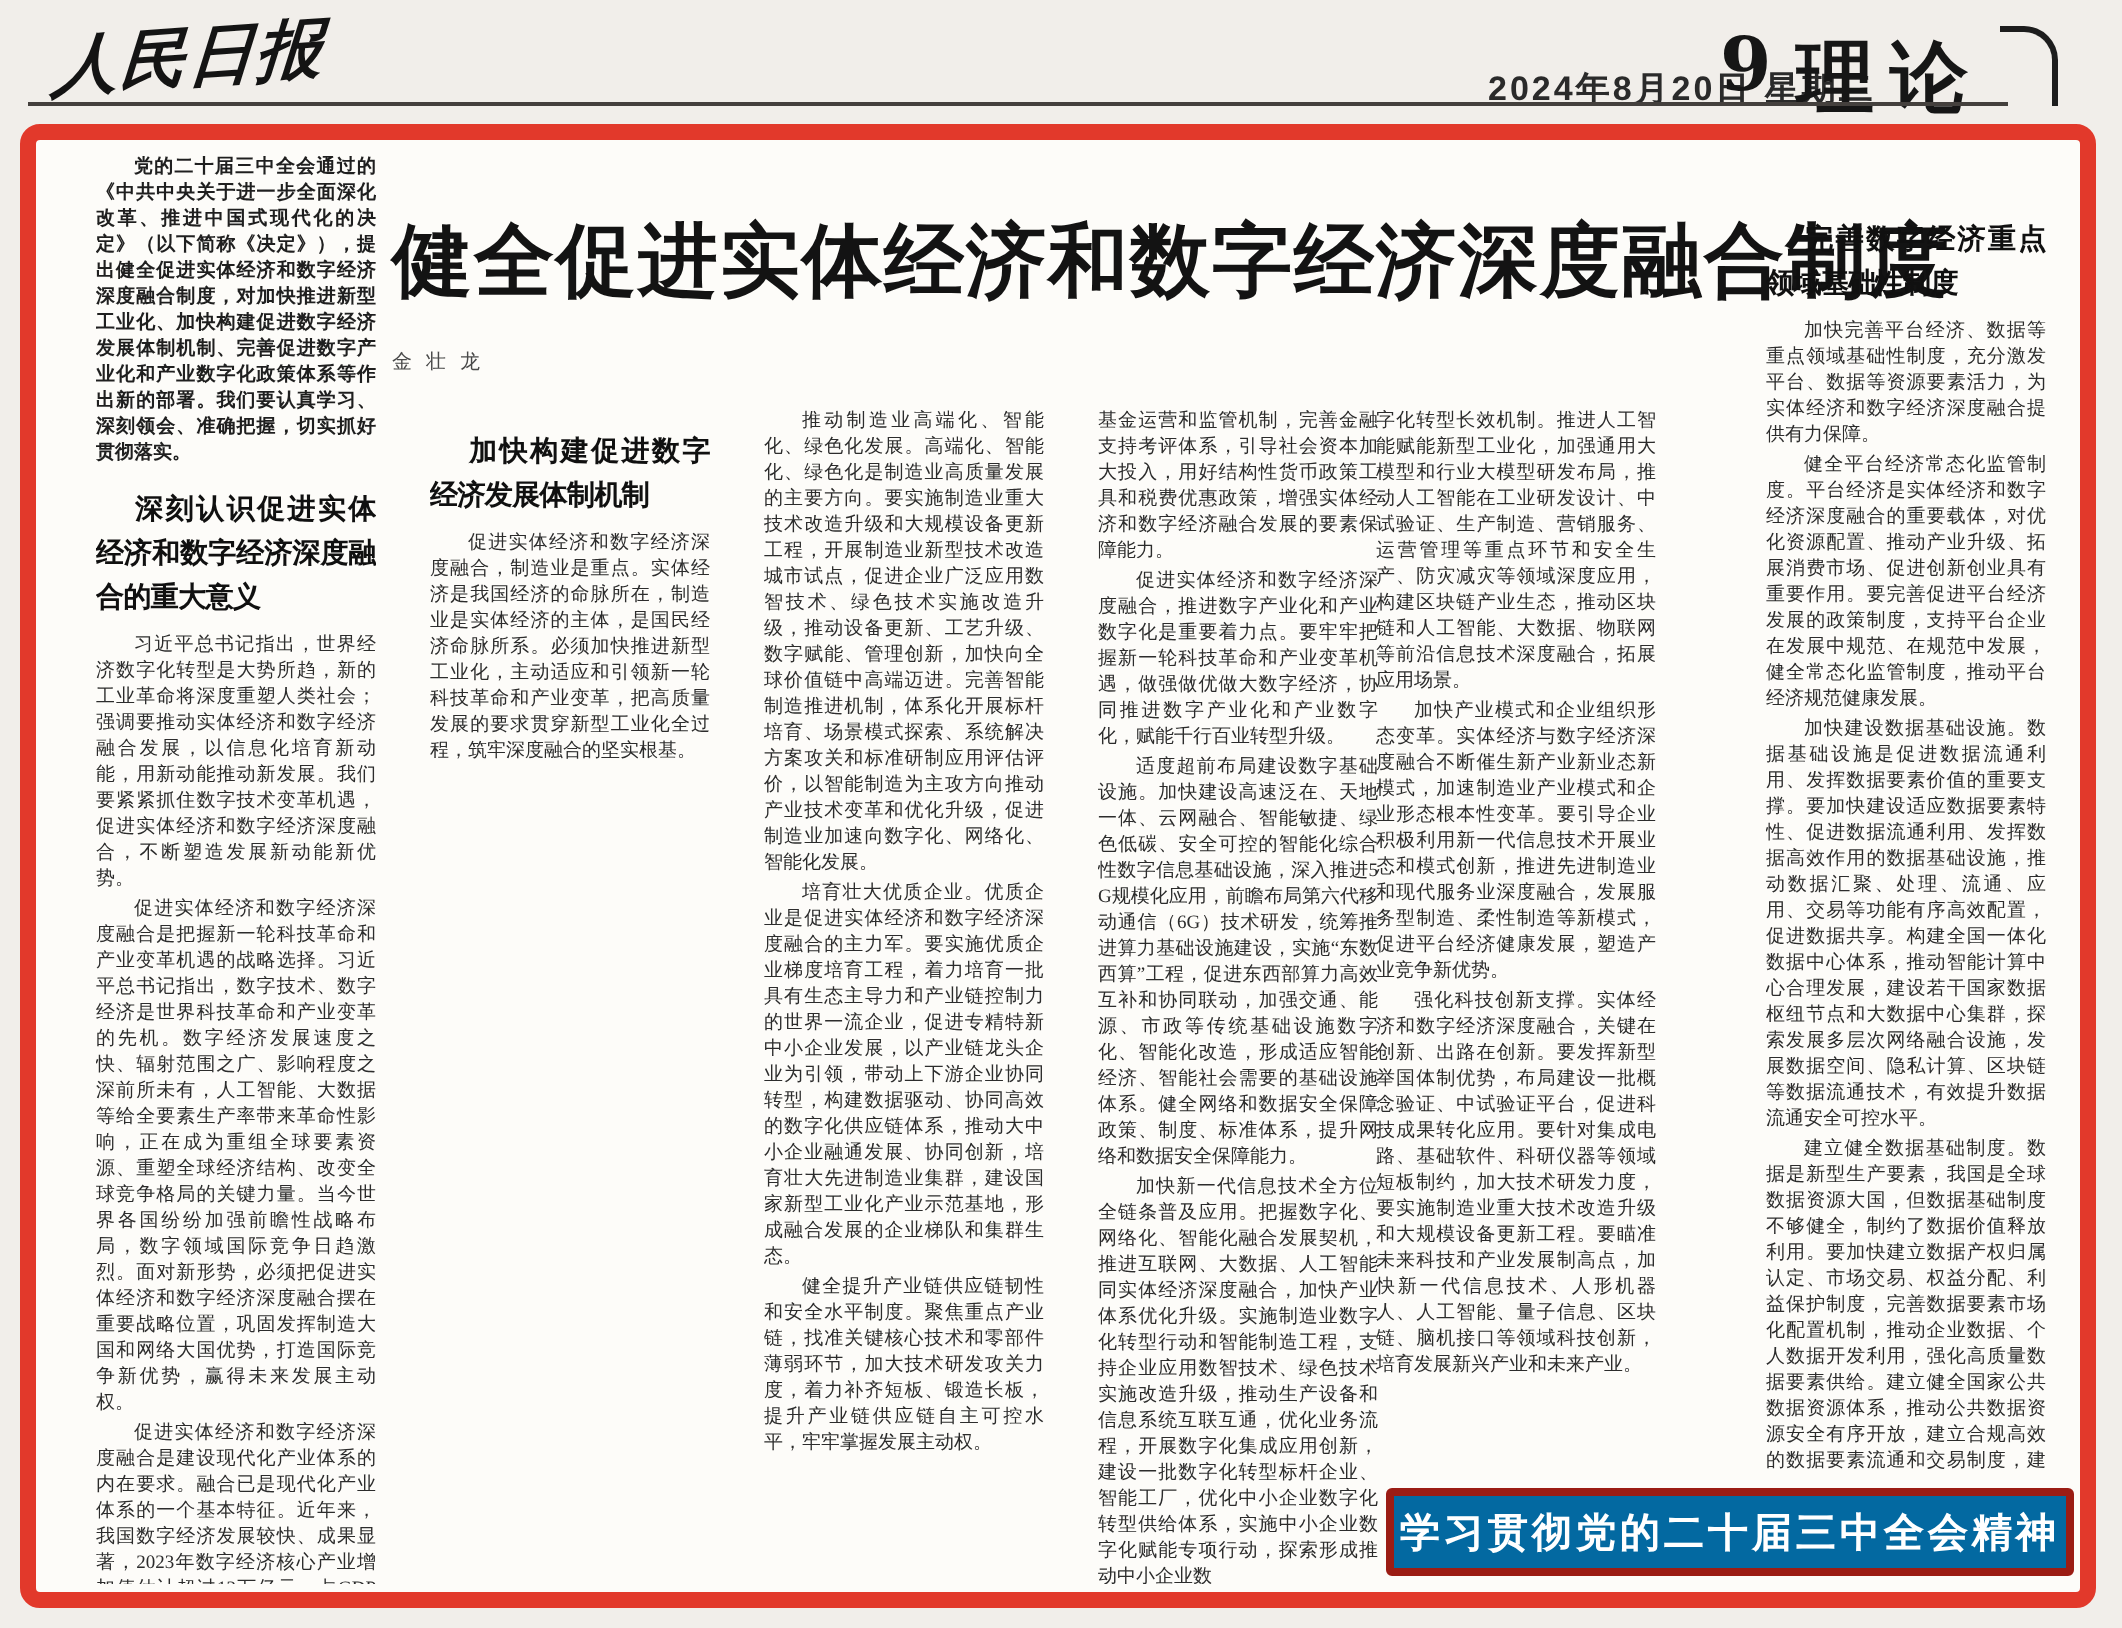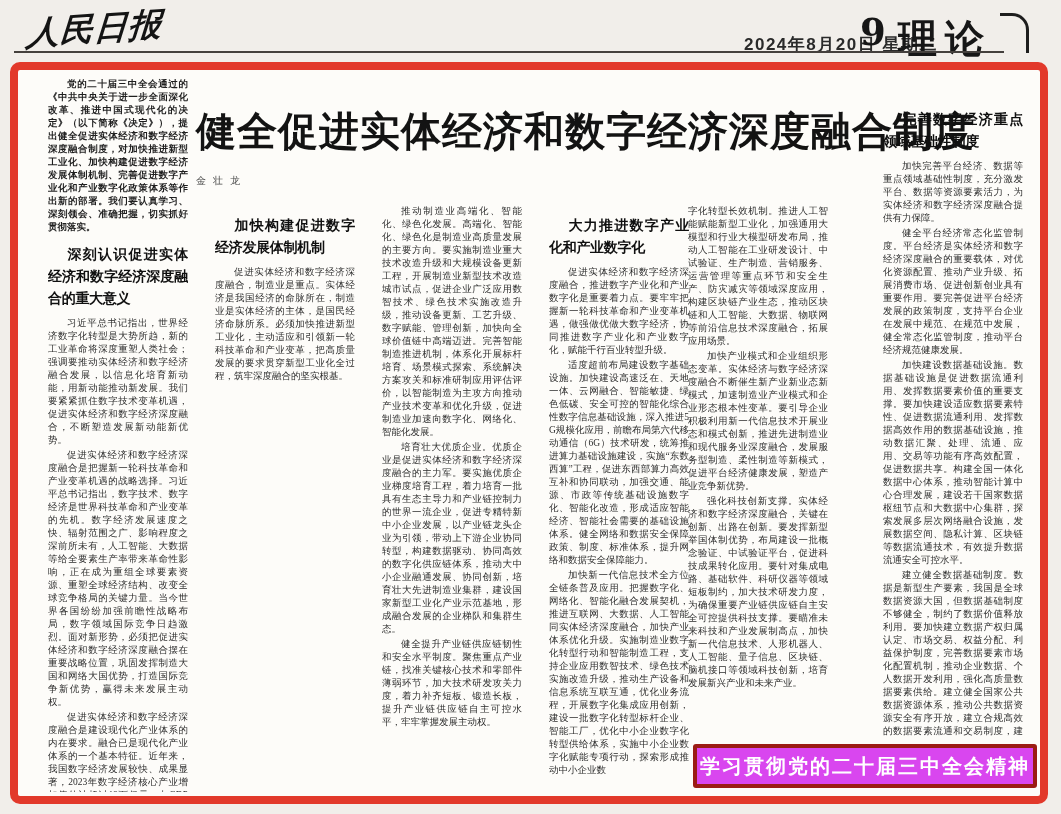--- a/index.html
+++ b/index.html
@@ -73,21 +73,21 @@
   .col-heading.first{margin-top:18px;}
   #col1{left:48px;top:78px;height:714px;}
   #col2{left:215px;top:205px;height:587px;}
   #col3{left:382px;top:205px;height:587px;}
   #col4{left:549px;top:205px;height:587px;}
   #col5{left:688px;top:205px;height:532px;}
   #col6{left:883px;top:90px;height:647px;}
   
   .banner{
     position:absolute;left:693px;top:744px;width:344px;height:44px;
-    box-sizing:border-box;background:#d946ef;border:4px solid #9b1c14;border-radius:3px;
+    box-sizing:border-box;background:#0369a1;border:4px solid #9b1c14;border-radius:3px;
     display:flex;align-items:center;justify-content:center;
     font-family:"Liberation Sans","DejaVu Sans",sans-serif;
     font-size:20px;font-weight:bold;color:#ffffff;letter-spacing:2px;white-space:nowrap;
   }
 </style>
 </head>
 <body>
 
 <div class="masthead">人民日报</div>
 <div class="hdr-date">2024年8月20日 星期二</div>
@@ -111,29 +111,29 @@
 <div class="col" id="col2">
     <div class="col-heading">加快构建促进数字经济发展体制机制</div>
     <div class="para">促进实体经济和数字经济深度融合，制造业是重点。实体经济是我国经济的命脉所在，制造业是实体经济的主体，是国民经济命脉所系。必须加快推进新型工业化，主动适应和引领新一轮科技革命和产业变革，把高质量发展的要求贯穿新型工业化全过程，筑牢深度融合的坚实根基。</div>
   </div>
 <div class="col" id="col3">
     <div class="para">推动制造业高端化、智能化、绿色化发展。高端化、智能化、绿色化是制造业高质量发展的主要方向。要实施制造业重大技术改造升级和大规模设备更新工程，开展制造业新型技术改造城市试点，促进企业广泛应用数智技术、绿色技术实施改造升级，推动设备更新、工艺升级、数字赋能、管理创新，加快向全球价值链中高端迈进。完善智能制造推进机制，体系化开展标杆培育、场景模式探索、系统解决方案攻关和标准研制应用评估评价，以智能制造为主攻方向推动产业技术变革和优化升级，促进制造业加速向数字化、网络化、智能化发展。</div>
     <div class="para">培育壮大优质企业。优质企业是促进实体经济和数字经济深度融合的主力军。要实施优质企业梯度培育工程，着力培育一批具有生态主导力和产业链控制力的世界一流企业，促进专精特新中小企业发展，以产业链龙头企业为引领，带动上下游企业协同转型，构建数据驱动、协同高效的数字化供应链体系，推动大中小企业融通发展、协同创新，培育壮大先进制造业集群，建设国家新型工业化产业示范基地，形成融合发展的企业梯队和集群生态。</div>
     <div class="para">健全提升产业链供应链韧性和安全水平制度。聚焦重点产业链，找准关键核心技术和零部件薄弱环节，加大技术研发攻关力度，着力补齐短板、锻造长板，提升产业链供应链自主可控水平，牢牢掌握发展主动权。</div>
   </div>
 <div class="col" id="col4">
-    <div class="col-heading">大力推进数字产业化和产业数字化</div>
+    <div class="para cont">基金运营和监管机制，完善金融支持考评体系，引导社会资本加大投入，用好结构性货币政策工具和税费优惠政策，增强实体经济和数字经济融合发展的要素保障能力。</div>
     <div class="para">促进实体经济和数字经济深度融合，推进数字产业化和产业数字化是重要着力点。要牢牢把握新一轮科技革命和产业变革机遇，做强做优做大数字经济，协同推进数字产业化和产业数字化，赋能千行百业转型升级。</div>
     <div class="para">适度超前布局建设数字基础设施。加快建设高速泛在、天地一体、云网融合、智能敏捷、绿色低碳、安全可控的智能化综合性数字信息基础设施，深入推进5G规模化应用，前瞻布局第六代移动通信（6G）技术研发，统筹推进算力基础设施建设，实施“东数西算”工程，促进东西部算力高效互补和协同联动，加强交通、能源、市政等传统基础设施数字化、智能化改造，形成适应智能经济、智能社会需要的基础设施体系。健全网络和数据安全保障政策、制度、标准体系，提升网络和数据安全保障能力。</div>
     <div class="para">加快新一代信息技术全方位全链条普及应用。把握数字化、网络化、智能化融合发展契机，推进互联网、大数据、人工智能同实体经济深度融合，加快产业体系优化升级。实施制造业数字化转型行动和智能制造工程，支持企业应用数智技术、绿色技术实施改造升级，推动生产设备和信息系统互联互通，优化业务流程，开展数字化集成应用创新，建设一批数字化转型标杆企业、智能工厂，优化中小企业数字化转型供给体系，实施中小企业数字化赋能专项行动，探索形成推动中小企业数</div>
   </div>
 <div class="col" id="col5">
     <div class="para cont">字化转型长效机制。推进人工智能赋能新型工业化，加强通用大模型和行业大模型研发布局，推动人工智能在工业研发设计、中试验证、生产制造、营销服务、运营管理等重点环节和安全生产、防灾减灾等领域深度应用，构建区块链产业生态，推动区块链和人工智能、大数据、物联网等前沿信息技术深度融合，拓展应用场景。</div>
     <div class="para">加快产业模式和企业组织形态变革。实体经济与数字经济深度融合不断催生新产业新业态新模式，加速制造业产业模式和企业形态根本性变革。要引导企业积极利用新一代信息技术开展业态和模式创新，推进先进制造业和现代服务业深度融合，发展服务型制造、柔性制造等新模式，促进平台经济健康发展，塑造产业竞争新优势。</div>
-    <div class="para">强化科技创新支撑。实体经济和数字经济深度融合，关键在创新、出路在创新。要发挥新型举国体制优势，布局建设一批概念验证、中试验证平台，促进科技成果转化应用。要针对集成电路、基础软件、科研仪器等领域短板制约，加大技术研发力度，为确保重要产业链供应链自主安全可控提供科技支撑。要瞄准未来科技和产业发展制高点，加快新一代信息技术、人形机器人、人工智能、量子信息、区块链、脑机接口等领域科技创新，培育发展新兴产业和未来产业。</div>
+    <div class="para">强化科技创新支撑。实体经济和数字经济深度融合，关键在创新、出路在创新。要发挥新型举国体制优势，布局建设一批概念验证、中试验证平台，促进科技成果转化应用。要针对集成电路、基础软件、科研仪器等领域短板制约，加大技术研发力度，要实施制造业重大技术改造升级和大规模设备更新工程。要瞄准未来科技和产业发展制高点，加快新一代信息技术、人形机器人、人工智能、量子信息、区块链、脑机接口等领域科技创新，培育发展新兴产业和未来产业。</div>
   </div>
 <div class="col" id="col6">
     <div class="col-heading first">完善数字经济重点领域基础性制度</div>
     <div class="para">加快完善平台经济、数据等重点领域基础性制度，充分激发平台、数据等资源要素活力，为实体经济和数字经济深度融合提供有力保障。</div>
     <div class="para">健全平台经济常态化监管制度。平台经济是实体经济和数字经济深度融合的重要载体，对优化资源配置、推动产业升级、拓展消费市场、促进创新创业具有重要作用。要完善促进平台经济发展的政策制度，支持平台企业在发展中规范、在规范中发展，健全常态化监管制度，推动平台经济规范健康发展。</div>
     <div class="para">加快建设数据基础设施。数据基础设施是促进数据流通利用、发挥数据要素价值的重要支撑。要加快建设适应数据要素特性、促进数据流通利用、发挥数据高效作用的数据基础设施，推动数据汇聚、处理、流通、应用、交易等功能有序高效配置，促进数据共享。构建全国一体化数据中心体系，推动智能计算中心合理发展，建设若干国家数据枢纽节点和大数据中心集群，探索发展多层次网络融合设施，发展数据空间、隐私计算、区块链等数据流通技术，有效提升数据流通安全可控水平。</div>
     <div class="para">建立健全数据基础制度。数据是新型生产要素，我国是全球数据资源大国，但数据基础制度不够健全，制约了数据价值释放利用。要加快建立数据产权归属认定、市场交易、权益分配、利益保护制度，完善数据要素市场化配置机制，推动企业数据、个人数据开发利用，强化高质量数据要素供给。建立健全国家公共数据资源体系，推动公共数据资源安全有序开放，建立合规高效的数据要素流通和交易制度，建设规范数据交易市场，提升数据安全治理监管能力，健全行业数据安全管理制度，完善标准规范，构建重要数据识别、目录备案、风险评估等常态化监管机制，建立高效便利安全的数据跨境流动机制。</div>
   </div>
 
 <div class="banner">学习贯彻党的二十届三中全会精神</div>

